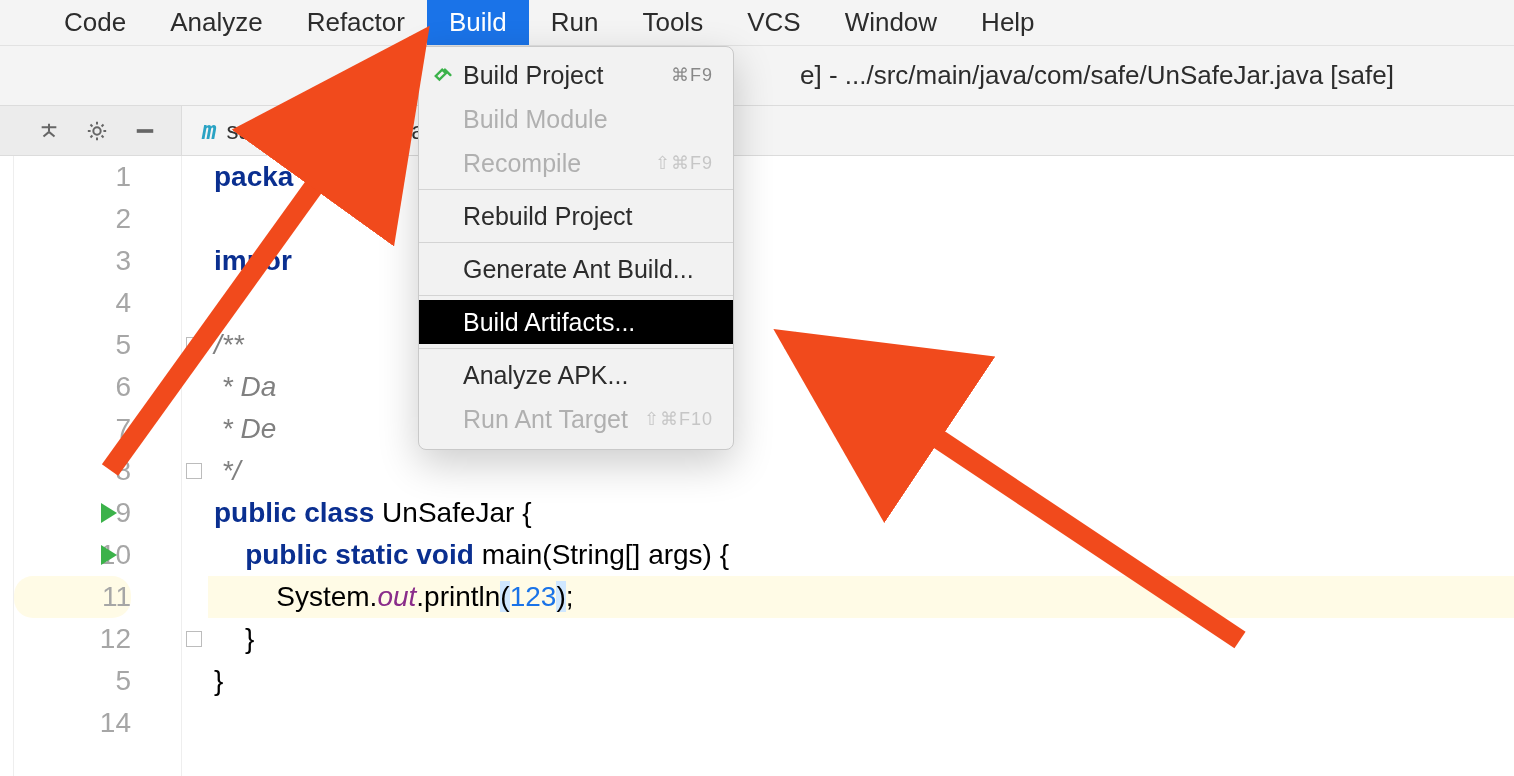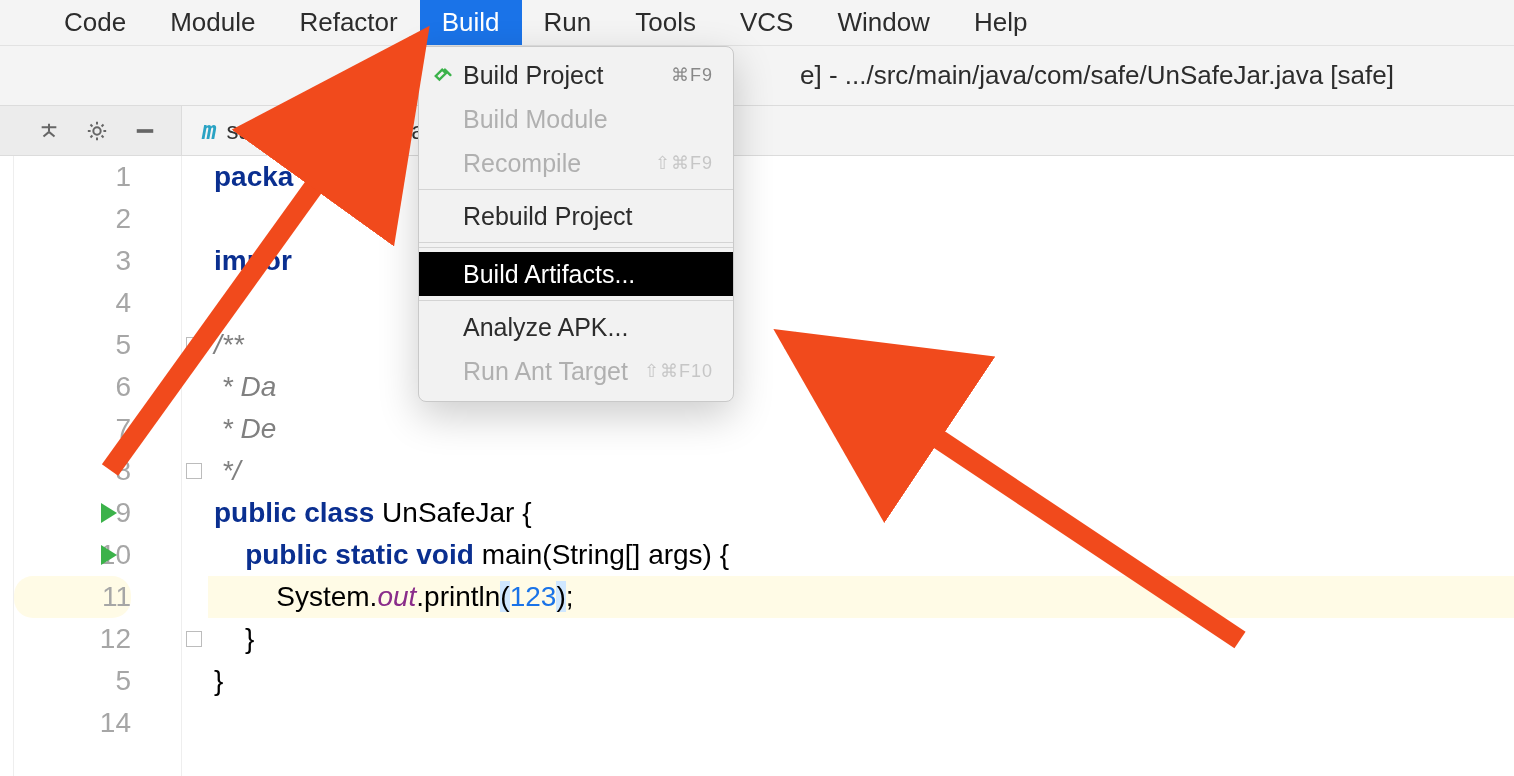--- a/index.html
+++ b/index.html
@@ -190,21 +190,21 @@
   }
 </style>
 </head>
 <body>
 
 <div class="menubar">
     <div class="menu-item">
       <span>Code</span>
     </div>
     <div class="menu-item">
-      <span>Module</span>
+      <span>Analyze</span>
     </div>
     <div class="menu-item">
       <span>Refactor</span>
     </div>
     <div class="menu-item active">
       <span>Build</span>
     </div>
     <div class="menu-item">
       <span>Run</span>
     </div>
@@ -299,20 +299,23 @@
     </div>
     <div class="row disabled">
       <span>Recompile</span>
       <span class="shortcut">⇧⌘F9</span>
     </div>
     <div class="sep"></div>
     <div class="row">
       <span>Rebuild Project</span>
     </div>
     <div class="sep"></div>
+    <div class="row">
+      <span>Generate Ant Build...</span>
+    </div>
     <div class="sep"></div>
     <div class="row selected">
       <span>Build Artifacts...</span>
     </div>
     <div class="sep"></div>
     <div class="row">
       <span>Analyze APK...</span>
     </div>
     <div class="row disabled">
       <span>Run Ant Target</span>

